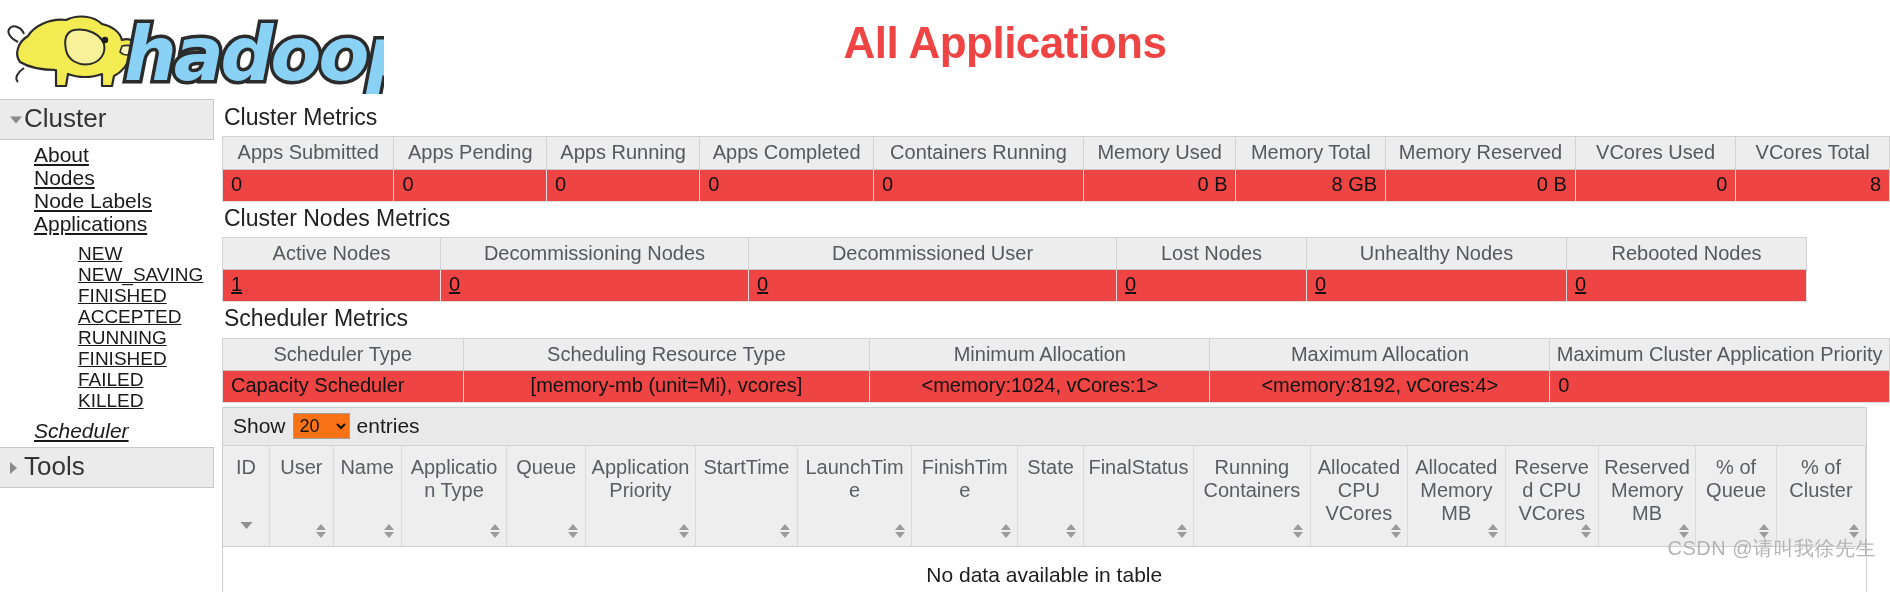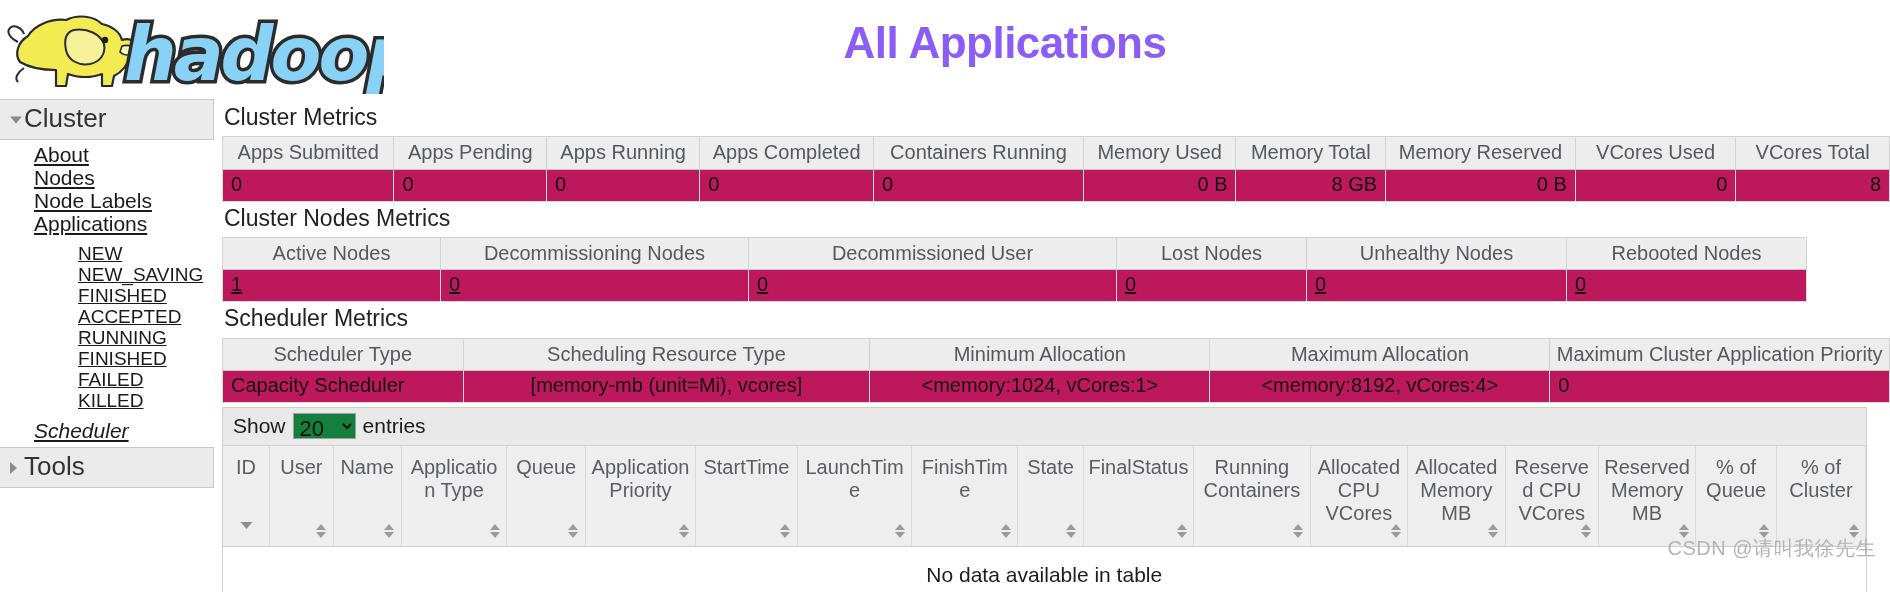--- a/index.html
+++ b/index.html
@@ -29,21 +29,21 @@
     position: absolute;
     left: 4px; top: 2px;
     width: 380px; height: 92px;
   }
   #page-title {
     position: absolute;
     left: 0; right: 0; top: 18px;
     text-align: center;
     font-size: 44px;
     font-weight: bold;
-    color: #8b5cf6;
+    color: #ef4444;
     letter-spacing: -0.5px;
     padding-left: 120px;
   }
 
   
   #body-wrap {
     position: relative;
     display: flex;
     align-items: flex-start;
   }
@@ -121,21 +121,21 @@
     font-size: 23px;
     color: #222;
     margin: 1px 0 6px 2px;
     font-weight: normal;
     line-height: 1.1;
   }
 
   table.yarn {
     border-collapse: collapse;
     table-layout: fixed;
-    background: #be185d;
+    background: #ef4444;
     margin-bottom: 4px;
   }
   table.yarn th {
     background: #ededed;
     border: 1px solid #d2d2d2;
     border-bottom: 1px solid #c4c4c4;
     color: #55585c;
     font-weight: normal;
     font-size: 20px;
     text-align: center;
@@ -174,25 +174,25 @@
     padding: 6px 8px 7px 10px;
     font-size: 21px;
     color: #1b1b1b;
     display: flex;
     align-items: center;
     gap: 7px;
     height: 38px;
   }
   #length-select {
     font-family: "Liberation Sans", sans-serif;
-    font-size: 22px;
+    font-size: 18px;
     padding: 1px 2px;
     height: 26px;
     border: 1px solid #a0a0a0;
-    background: #15803d;
+    background: #f97316;
     color: #111;
   }
   table#apps-table {
     width: 100%;
     border-collapse: collapse;
     table-layout: fixed;
   }
   table#apps-table th {
     background: #eeeeee;
     border-right: 1px solid #dadada;

